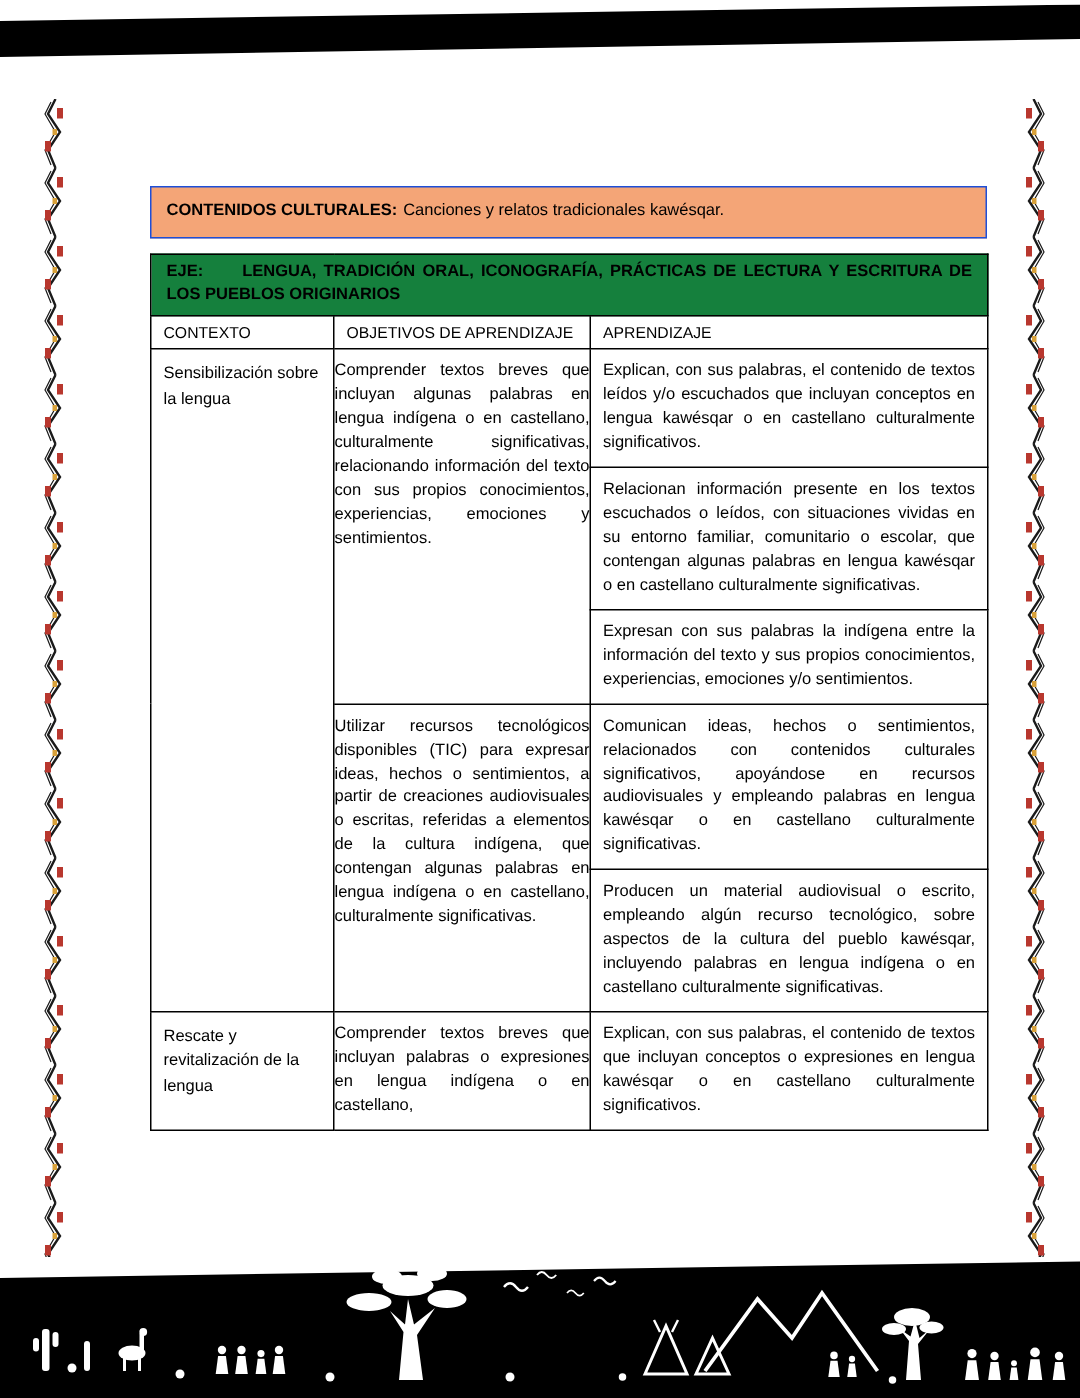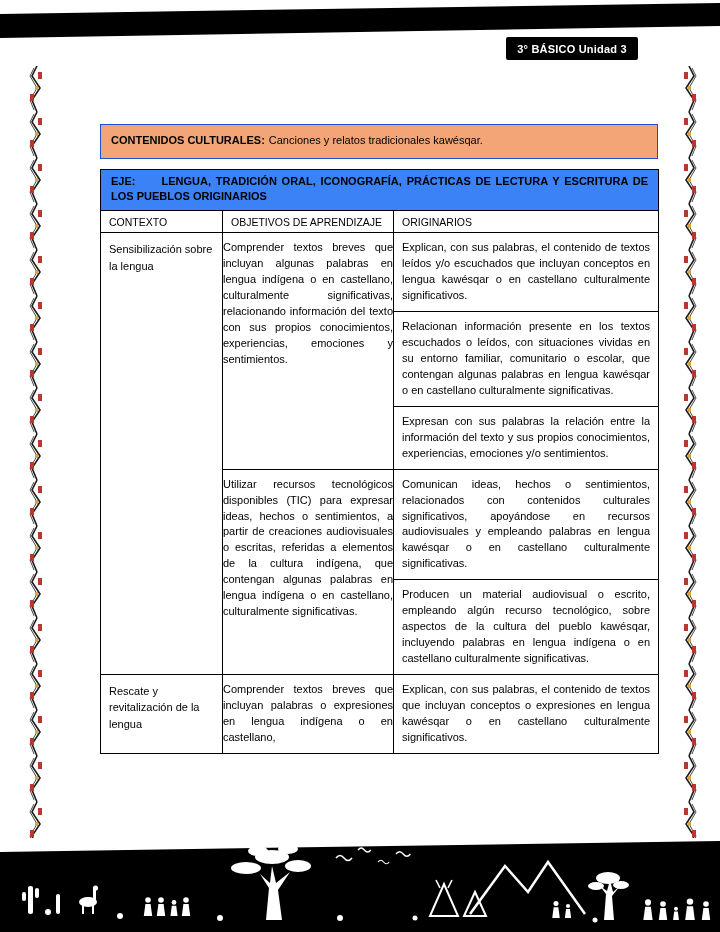--- a/index.html
+++ b/index.html
@@ -25,42 +25,41 @@
 
   .cc-box { background:#F4A577; border:1px solid #1d4ed8; padding:7px 10px 9px 10px;
             font-size:11px; line-height:1.5; margin-bottom:10px; }
   .cc-label { font-weight:bold; margin-right:4px; }
   .cc-cont { margin-left:152px; text-align:justify; }
 
   table.main-table { border-collapse:collapse; width:558px; table-layout:fixed; }
   col.c1 { width:122px; } col.c2 { width:171px; } col.c3 { width:265px; }
   .main-table td, .main-table th { border:1px solid #000; vertical-align:top; }
 
-  .eje-cell { background:#3b82f6; font-weight:bold; font-size:11px; line-height:1.45;
+  .eje-cell { background:#15803d; font-weight:bold; font-size:11px; line-height:1.45;
               padding:4px 10px 5px 10px; text-align:justify; }
   .eje-label { margin-right:26px; }
 
   .head-row th { font-weight:normal; font-size:10.5px; text-align:left; padding:5px 8px 4px 8px;
                  background:#fff; }
 
   .ctx-cell { font-size:11px; line-height:1.5; padding:8px; }
   .oa-cell  { font-size:11px; line-height:1.45; padding:7px 0; text-align:justify; }
   .ind-cell { font-size:11px; line-height:1.45; padding:7px 8px; text-align:justify; }
 
   
   .footer { position:absolute; left:0; bottom:0; width:720px; height:96px; }
 </style>
 </head>
 <body>
 
 <div class="screen">
 
   <div class="top-band"></div>
 
-  <div class="badge">3° BÁSICO Unidad 3</div>
 
   <div class="deco left">
     <svg width="16" height="772">
       <defs>
         <pattern id="zigL" width="16" height="46" patternUnits="userSpaceOnUse">
           <path d="M9 0 L4 10 L12 22 L4 34 L9 46" fill="none" stroke="#1a1a1a" stroke-width="1.6"></path>
           <path d="M6 2 L2 10 L9 22 L2 34 L6 44" fill="none" stroke="#1a1a1a" stroke-width="0.8"></path>
           <rect x="10" y="6" width="4" height="7" fill="#B8372E"></rect>
           <rect x="2" y="28" width="4" height="7" fill="#B8372E"></rect>
           <rect x="7" y="20" width="3" height="4" fill="#D8A13A"></rect>
@@ -101,33 +100,33 @@
         </colgroup>
       <tbody>
         <tr>
           <td colspan="3" class="eje-cell">
             <span class="eje-label">EJE:</span><span>LENGUA, TRADICIÓN ORAL, ICONOGRAFÍA, PRÁCTICAS DE LECTURA Y ESCRITURA DE LOS PUEBLOS ORIGINARIOS</span>
           </td>
         </tr>
         <tr class="head-row">
           <th>CONTEXTO</th>
           <th>OBJETIVOS DE APRENDIZAJE</th>
-          <th>ORIGINARIOS</th>
+          <th>APRENDIZAJE</th>
         </tr>
 
         <tr>
           <td rowspan="5" class="ctx-cell">Sensibilización sobre la lengua</td>
           <td rowspan="3" class="oa-cell">Comprender textos breves que incluyan algunas palabras en lengua indígena o en castellano, culturalmente significativas, relacionando información del texto con sus propios conocimientos, experiencias, emociones y sentimientos.</td>
           <td class="ind-cell">Explican, con sus palabras, el contenido de textos leídos y/o escuchados que incluyan conceptos en lengua kawésqar o en castellano culturalmente significativos.</td>
         </tr>
         <tr>
           <td class="ind-cell">Relacionan información presente en los textos escuchados o leídos, con situaciones vividas en su entorno familiar, comunitario o escolar, que contengan algunas palabras en lengua kawésqar o en castellano culturalmente significativas.</td>
         </tr>
         <tr>
-          <td class="ind-cell">Expresan con sus palabras la relación entre la información del texto y sus propios conocimientos, experiencias, emociones y/o sentimientos.</td>
+          <td class="ind-cell">Expresan con sus palabras la indígena entre la información del texto y sus propios conocimientos, experiencias, emociones y/o sentimientos.</td>
         </tr>
         <tr>
           <td rowspan="2" class="oa-cell">Utilizar recursos tecnológicos disponibles (TIC) para expresar ideas, hechos o sentimientos, a partir de creaciones audiovisuales o escritas, referidas a elementos de la cultura indígena, que contengan algunas palabras en lengua indígena o en castellano, culturalmente significativas.</td>
           <td class="ind-cell">Comunican ideas, hechos o sentimientos, relacionados con contenidos culturales significativos, apoyándose en recursos audiovisuales y empleando palabras en lengua kawésqar o en castellano culturalmente significativas.</td>
         </tr>
         <tr>
           <td class="ind-cell">Producen un material audiovisual o escrito, empleando algún recurso tecnológico, sobre aspectos de la cultura del pueblo kawésqar, incluyendo palabras en lengua indígena o en castellano culturalmente significativas.</td>
         </tr>
         <tr>
           <td class="ctx-cell">Rescate y revitalización de la lengua</td>

